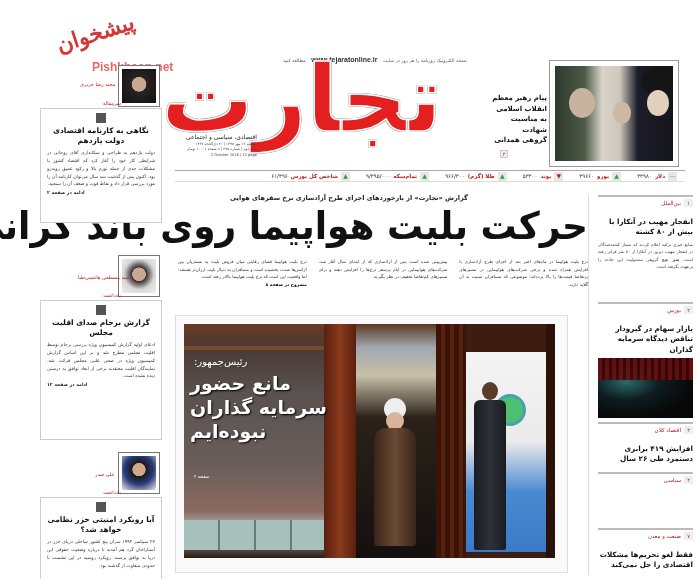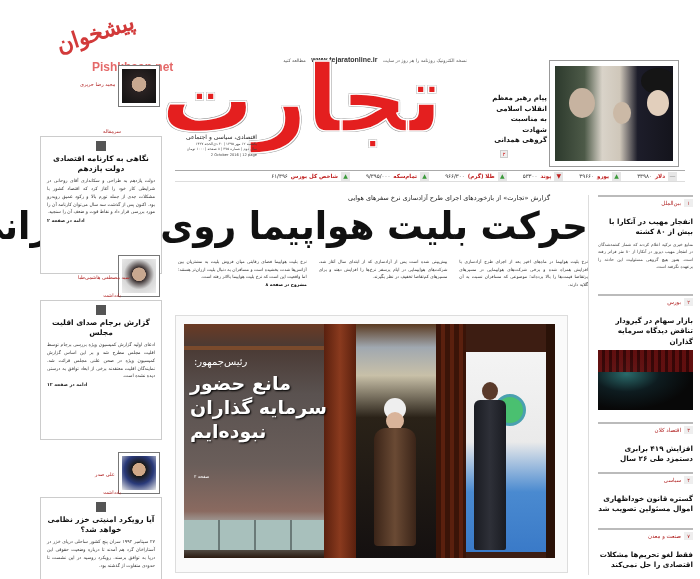--- a/index.html
+++ b/index.html
@@ -37,21 +37,21 @@
   
   .ticker { left: 175px; top: 170px; width: 510px; height: 12px; border-top: 1px solid #aaa; border-bottom: 1px solid #ddd; display: flex; flex-direction: row; align-items: center; justify-content: flex-start; gap: 0; font-size: 5.5px; }
   .tick { display: flex; align-items: center; gap: 3px; padding: 0 8px; white-space: nowrap; }
   .tick .lbl { color: #c02020; font-weight: bold; }
   .tick .val { color: #333; }
   .tick .arr { width: 9px; height: 9px; background: #e6e6e6; display: inline-flex; align-items: center; justify-content: center; font-size: 6px; line-height: 1; }
   .arr.up { color: #3a9a3a; }
   .arr.down { color: #c02020; }
 
   
-  .kicker { left: 230px; top: 194px; width: 320px; font-size: 6.5px; font-weight: normal; text-align: right; color: #222; }
+  .kicker { left: 230px; top: 194px; width: 320px; font-size: 6.5px; font-weight: bold; text-align: left; color: #222; }
   .headline { left: 178px; top: 205px; width: 410px; font-size: 36px; font-weight: bold; text-align: center; color: #111; letter-spacing: -1px; white-space: nowrap; font-family: "DejaVu Sans", sans-serif; transform: scaleY(1.05); }
   .body-cols { left: 178px; top: 258px; width: 410px; display: flex; flex-direction: row; gap: 12px; }
   .body-cols .col { flex: 1; font-size: 4.4px; line-height: 1.75; color: #333; text-align: justify; }
   .body-cols .more { font-weight: bold; color: #000; }
 
   
   .main-photo-frame { left: 175px; top: 315px; width: 393px; height: 258px; border: 1px solid #ddd; background: #fafafa; padding: 8px 12px 14px 8px; }
   .main-photo { position: relative; width: 100%; height: 100%; overflow: hidden; background: #3d1d12; }
   .mp-panel { position: absolute; }
   .overlay-kicker { position: absolute; left: 10px; top: 32px; font-size: 10px; font-weight: normal; color: #fff; }
@@ -183,21 +183,21 @@
   </div>
 </div>
 
 <div class="abs vline"></div>
 
 <div class="author-box" style="left:118px;top:65px;">
   <div class="ph" style="background:radial-gradient(circle at 50% 45%,#c8a890 0 28%,#2a2222 30%,#111 100%);"></div>
 </div>
 <div class="author-name" style="left:80px;top:81px;">مجید رضا حریری</div>
 
-<div class="card" style="top:108px;height:138px;margin-top:28px;">
+<div class="card" style="top:108px;height:115px;">
   <div class="tag">سرمقاله</div>
   <div class="sq"></div>
   <h4>نگاهی به کارنامه اقتصادی دولت یازدهم</h4>
   <p>دولت یازدهم به طراحی و سکانداری آقای روحانی در شرایطی کار خود را آغاز کرد که اقتصاد کشور با مشکلات جدی از جمله تورم بالا و رکود عمیق روبه‌رو بود. اکنون پس از گذشت سه سال می‌توان کارنامه آن را مورد بررسی قرار داد و نقاط قوت و ضعف آن را سنجید.</p>
   <div class="more">ادامه در صفحه ۲</div>
 </div>
 
 <div class="author-box" style="left:118px;top:255px;">
   <div class="ph" style="background:radial-gradient(circle at 50% 45%,#c8a890 0 26%,#3a3030 28%,#d8d8d8 60%,#eee 100%);"></div>
 </div>
@@ -225,21 +225,21 @@
 
 <div class="rsec" style="top:195px;">
   <div class="bar">
     <span class="num">۱</span>
     <span class="cat">بین‌الملل</span>
   </div>
   <h5>انفجار مهیب در آنکارا با بیش از ۸۰ کشته</h5>
   <p>منابع خبری ترکیه اعلام کردند که شمار کشته‌شدگان در انفجار مهیب دیروز در آنکارا از ۸۰ نفر فراتر رفته است. هنوز هیچ گروهی مسئولیت این حادثه را برعهده نگرفته است.</p>
 </div>
 
-<div class="rsec" style="top:294px;">
+<div class="rsec" style="top:302px;">
   <div class="bar">
     <span class="num">۲</span>
     <span class="cat">بورس</span>
   </div>
   <h5>بازار سهام در گیرودار تناقض دیدگاه سرمایه گذاران</h5>
   <div class="img">
       <div class="red"></div>
     </div>
 </div>
 
@@ -249,21 +249,20 @@
     <span class="cat">اقتصاد کلان</span>
   </div>
   <h5>افزایش ۴۱۹ برابری دستمزد طی ۲۶ سال</h5>
 </div>
 
 <div class="rsec" style="top:472px;">
   <div class="bar">
     <span class="num">۴</span>
     <span class="cat">سیاسی</span>
   </div>
-  <h5>گستره قانون خوداظهاری اموال مسئولین تصویب شد</h5>
 </div>
 
 <div class="rsec" style="top:528px;">
   <div class="bar">
     <span class="num">۷</span>
     <span class="cat">صنعت و معدن</span>
   </div>
   <h5>فقط لغو تحریم‌ها مشکلات اقتصادی را حل نمی‌کند</h5>
 </div>
 

